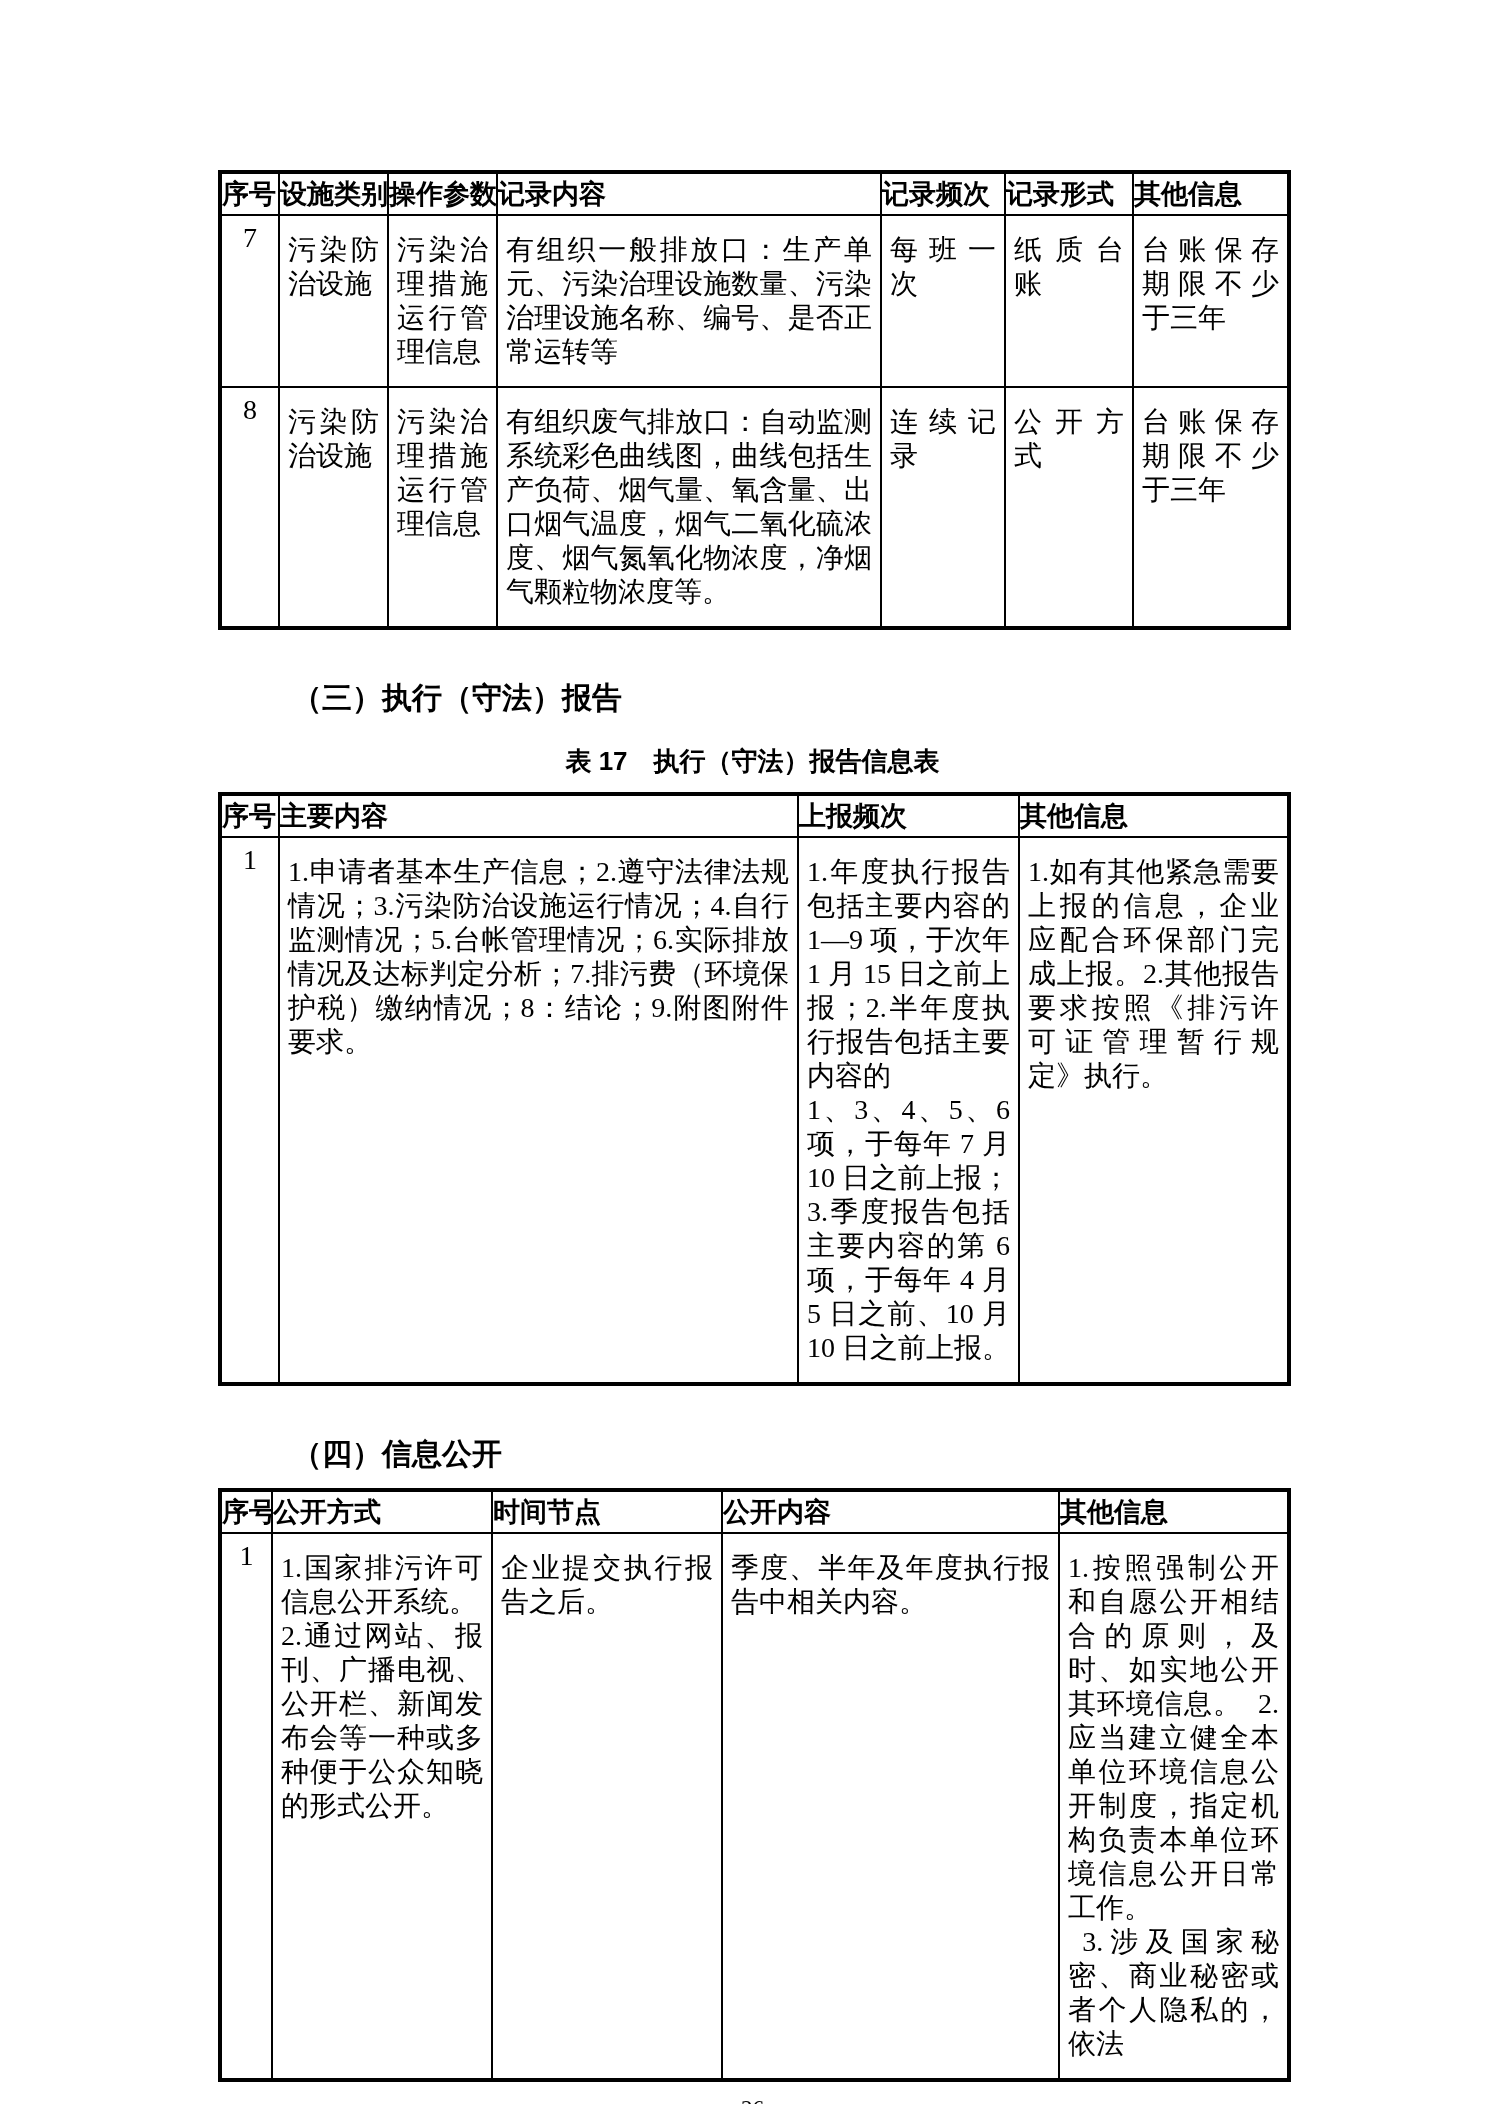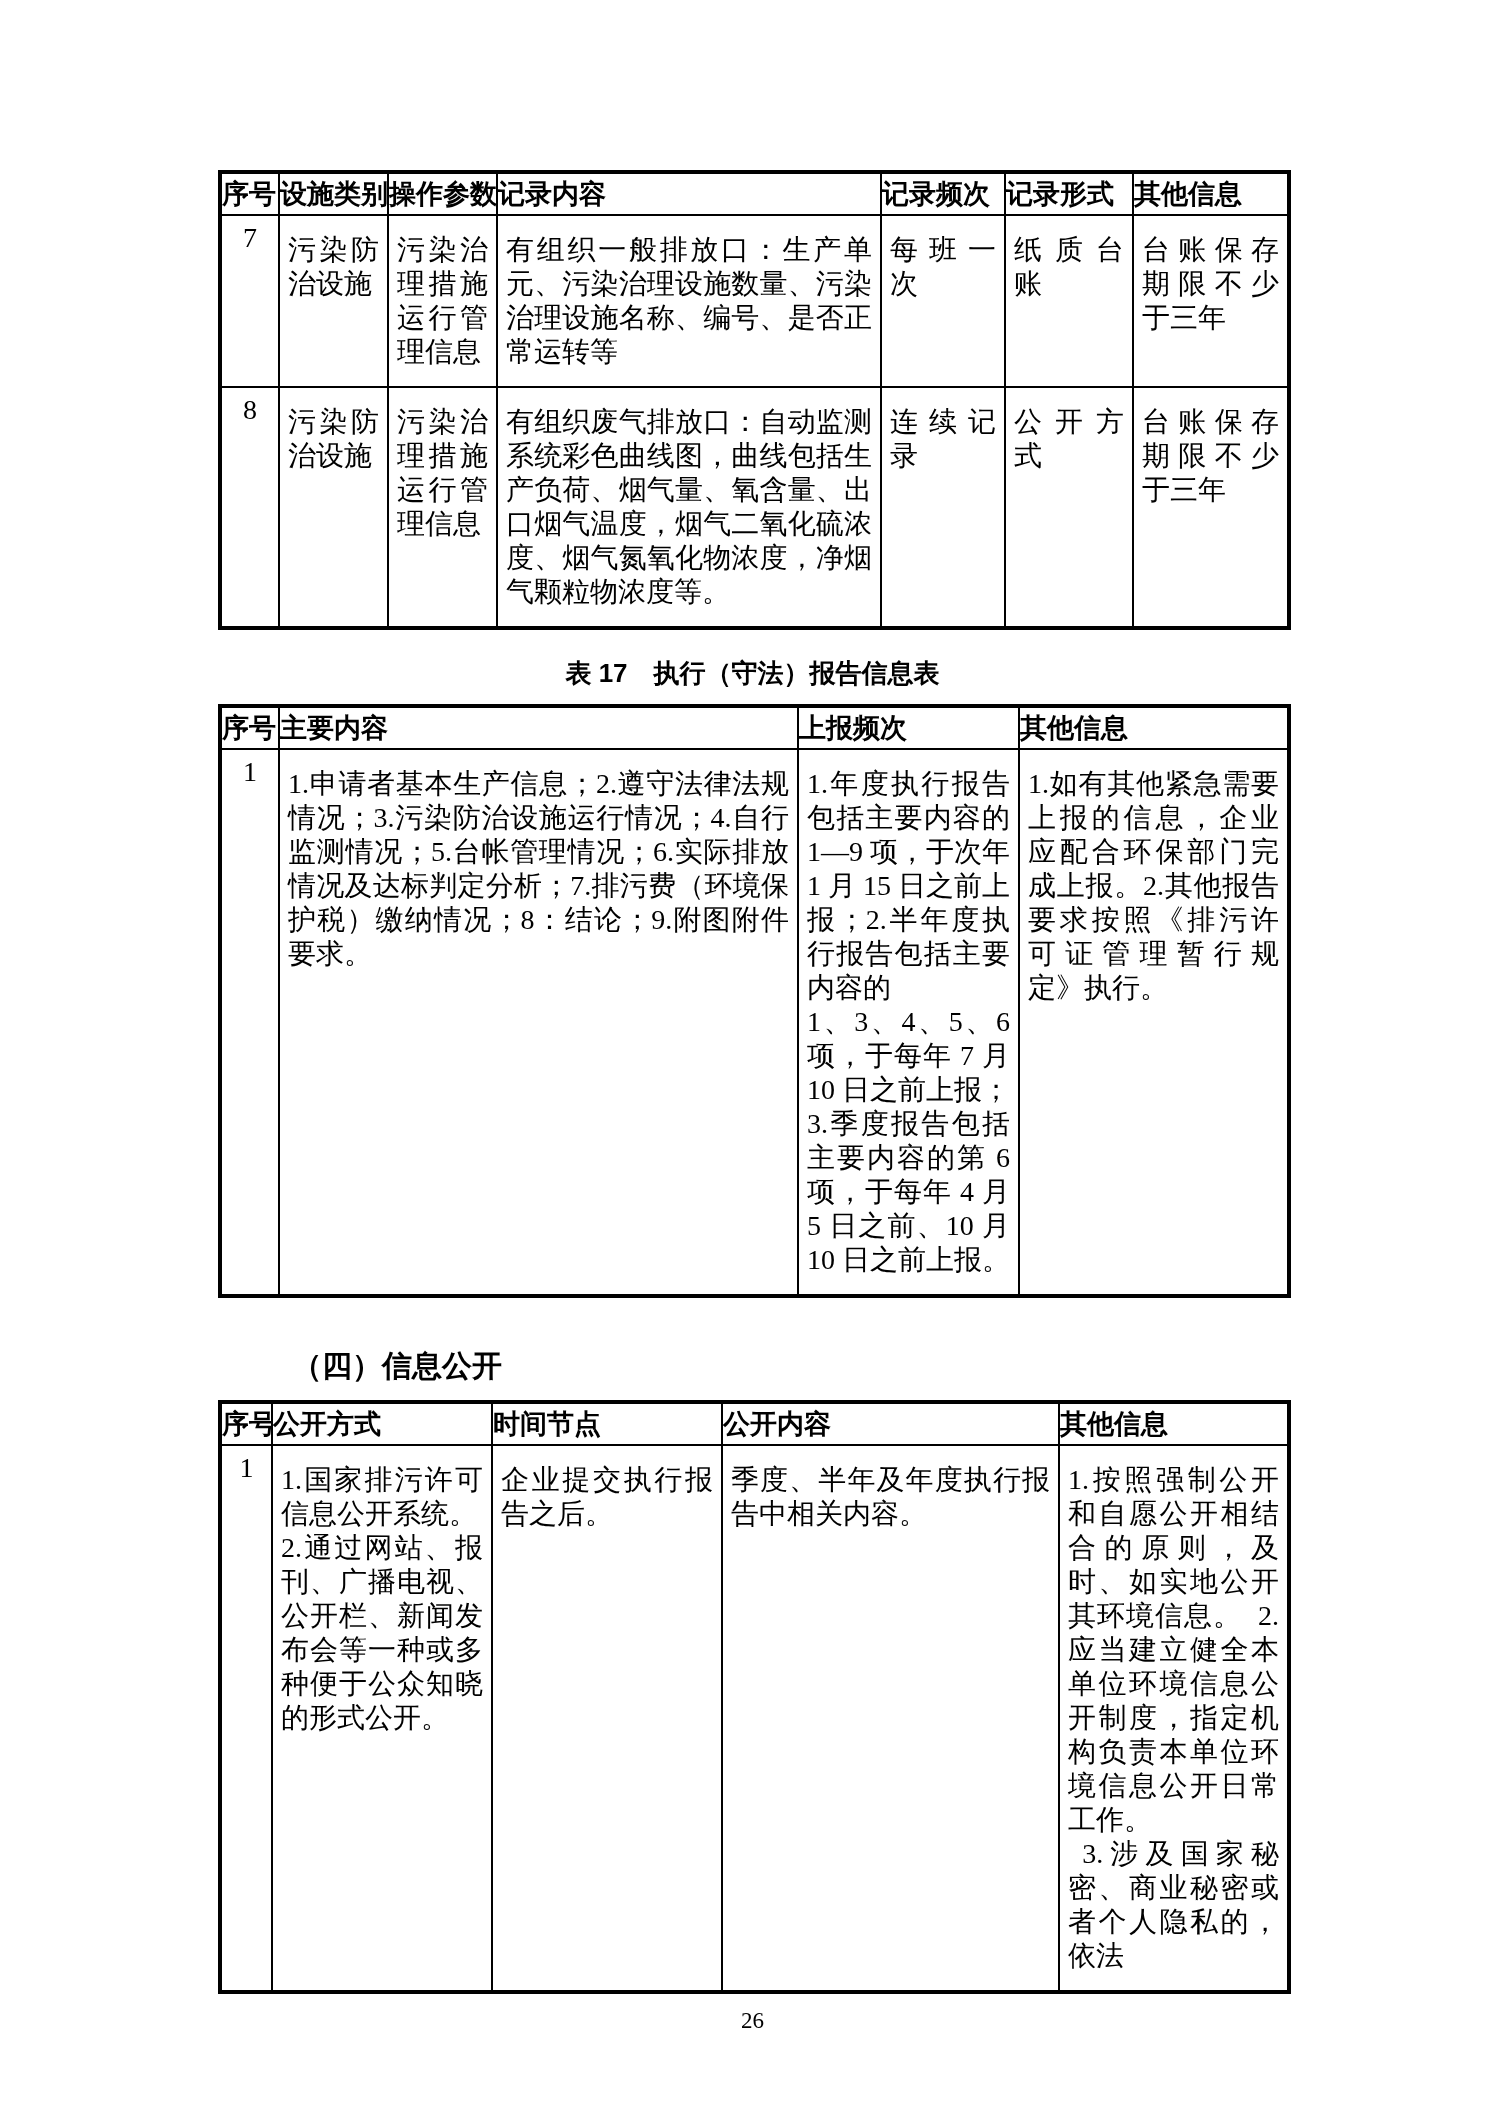--- a/index.html
+++ b/index.html
@@ -114,20 +114,21 @@
       <td>污染防治设施</td>
       <td>污染治理措施运行管理信息</td>
       <td>有组织废气排放口：自动监测系统彩色曲线图，曲线包括生产负荷、烟气量、氧含量、出口烟气温度，烟气二氧化硫浓度、烟气氮氧化物浓度，净烟气颗粒物浓度等。</td>
       <td>连续记录</td>
       <td>公开方式</td>
       <td>台账保存期限不少于三年</td>
     </tr>
   </tbody>
     </table>
 
+  <div class="section-heading">（三）执行（守法）报告</div>
   <div class="table-caption">表 17　执行（守法）报告信息表</div>
 
   <table class="data-table">
     <colgroup>
       <col style="width:59px">
         <col style="width:519px">
         <col style="width:221px">
         <col style="width:270px">
     </colgroup>
     <tbody>

